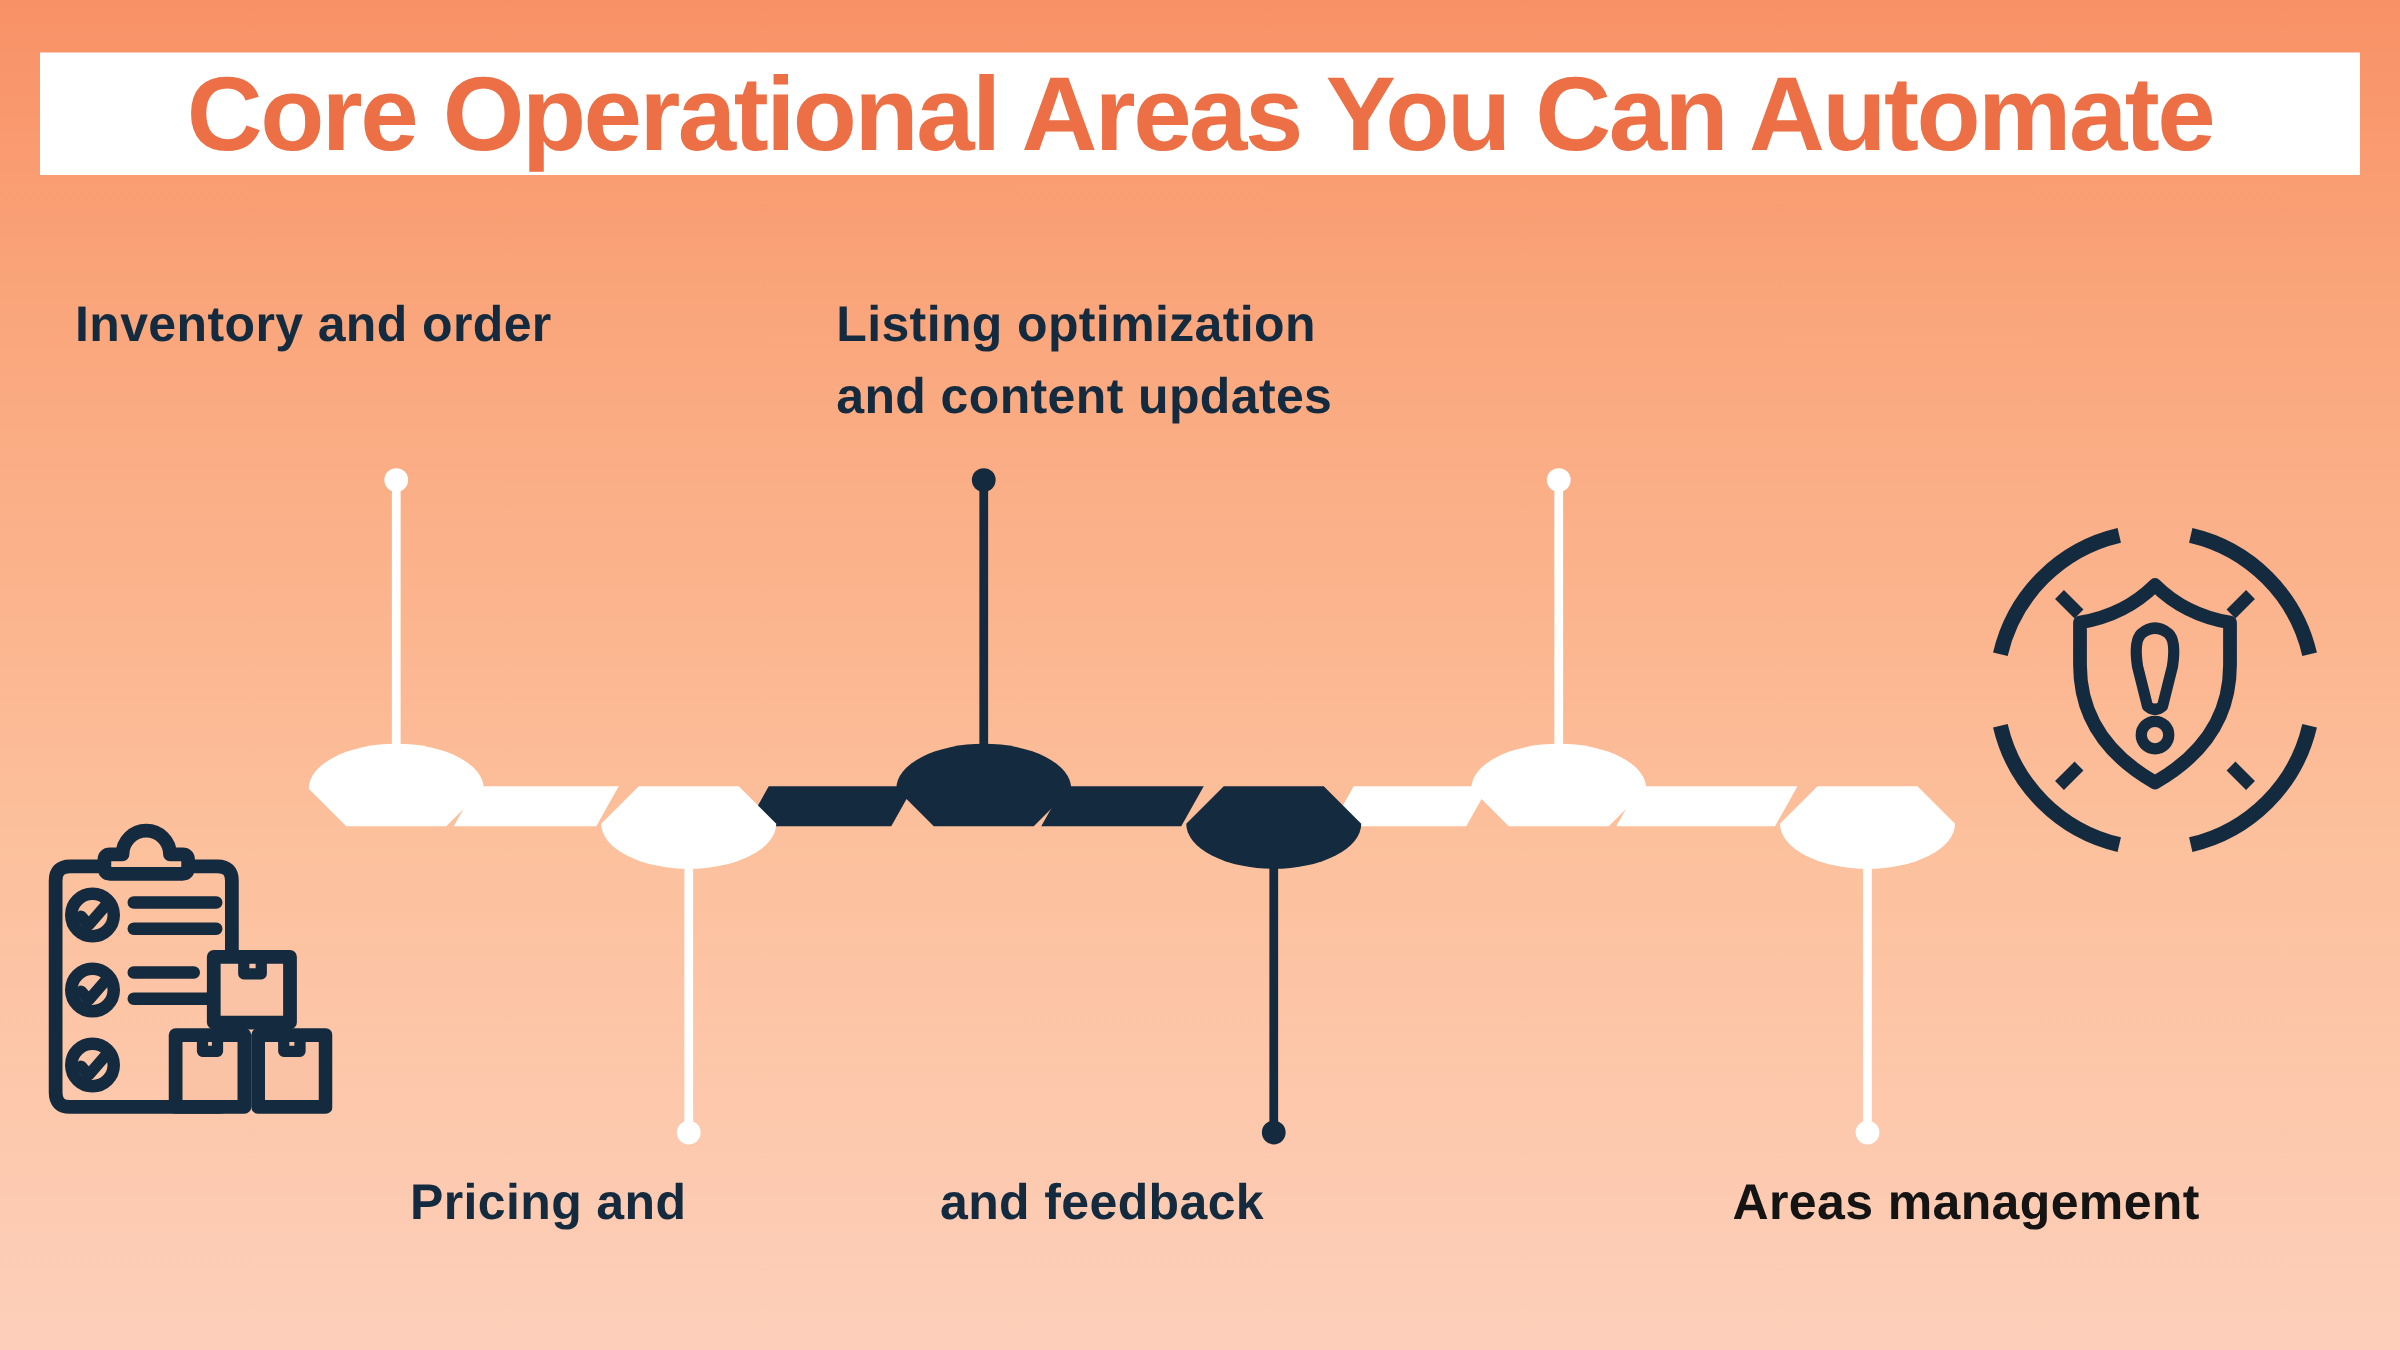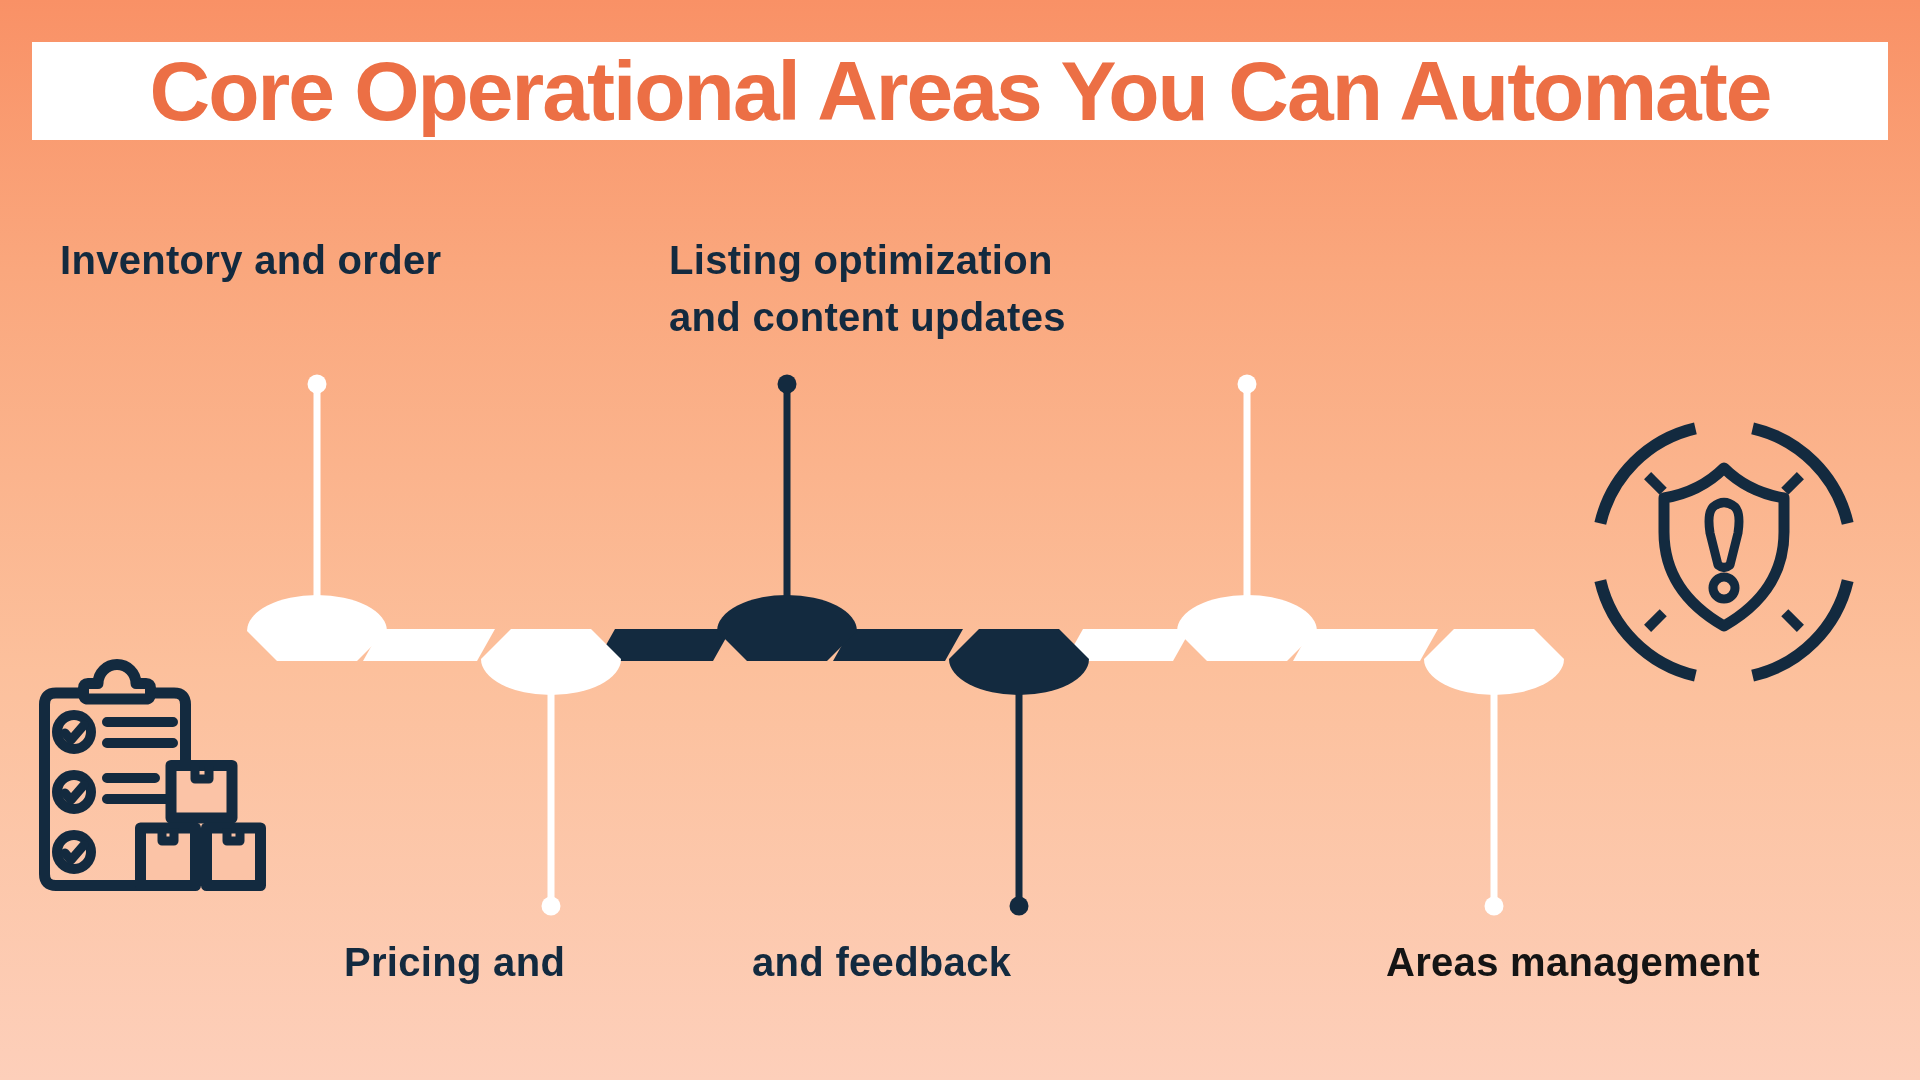--- a/index.html
+++ b/index.html
@@ -19,21 +19,21 @@
   }
   .label{
     position:absolute;font-size:40px;font-weight:700;line-height:57px;
     letter-spacing:.3px;color:var(--navy);white-space:nowrap;
   }
   .label.black{color:var(--black);}
   .label span{display:block;}
   .label-inventory{left:60px;top:232px;}
   .label-listing{left:648px;top:232px;margin-left:21px;}
   .label-advertising{left:1244px;top:232px;}
-  .label-pricing{left:344px;top:934px;}
+  .label-pricing{left:328px;top:934px;}
   .label-customer{left:752px;top:934px;}
   .label-risk{left:1386px;top:934px;}
   .ribbon-svg{position:absolute;left:0;top:0;width:1920px;height:1080px;}
   .icon-left{position:absolute;left:34px;top:650px;width:232px;height:244px;}
   .icon-right{position:absolute;left:1584px;top:412px;width:280px;height:280px;}
   .icon-stroke{stroke:var(--navy);fill:none;}
   .icon-fill-bg{fill:#fbc3a6;stroke:var(--navy);}
 </style>
 </head>
 <body>

